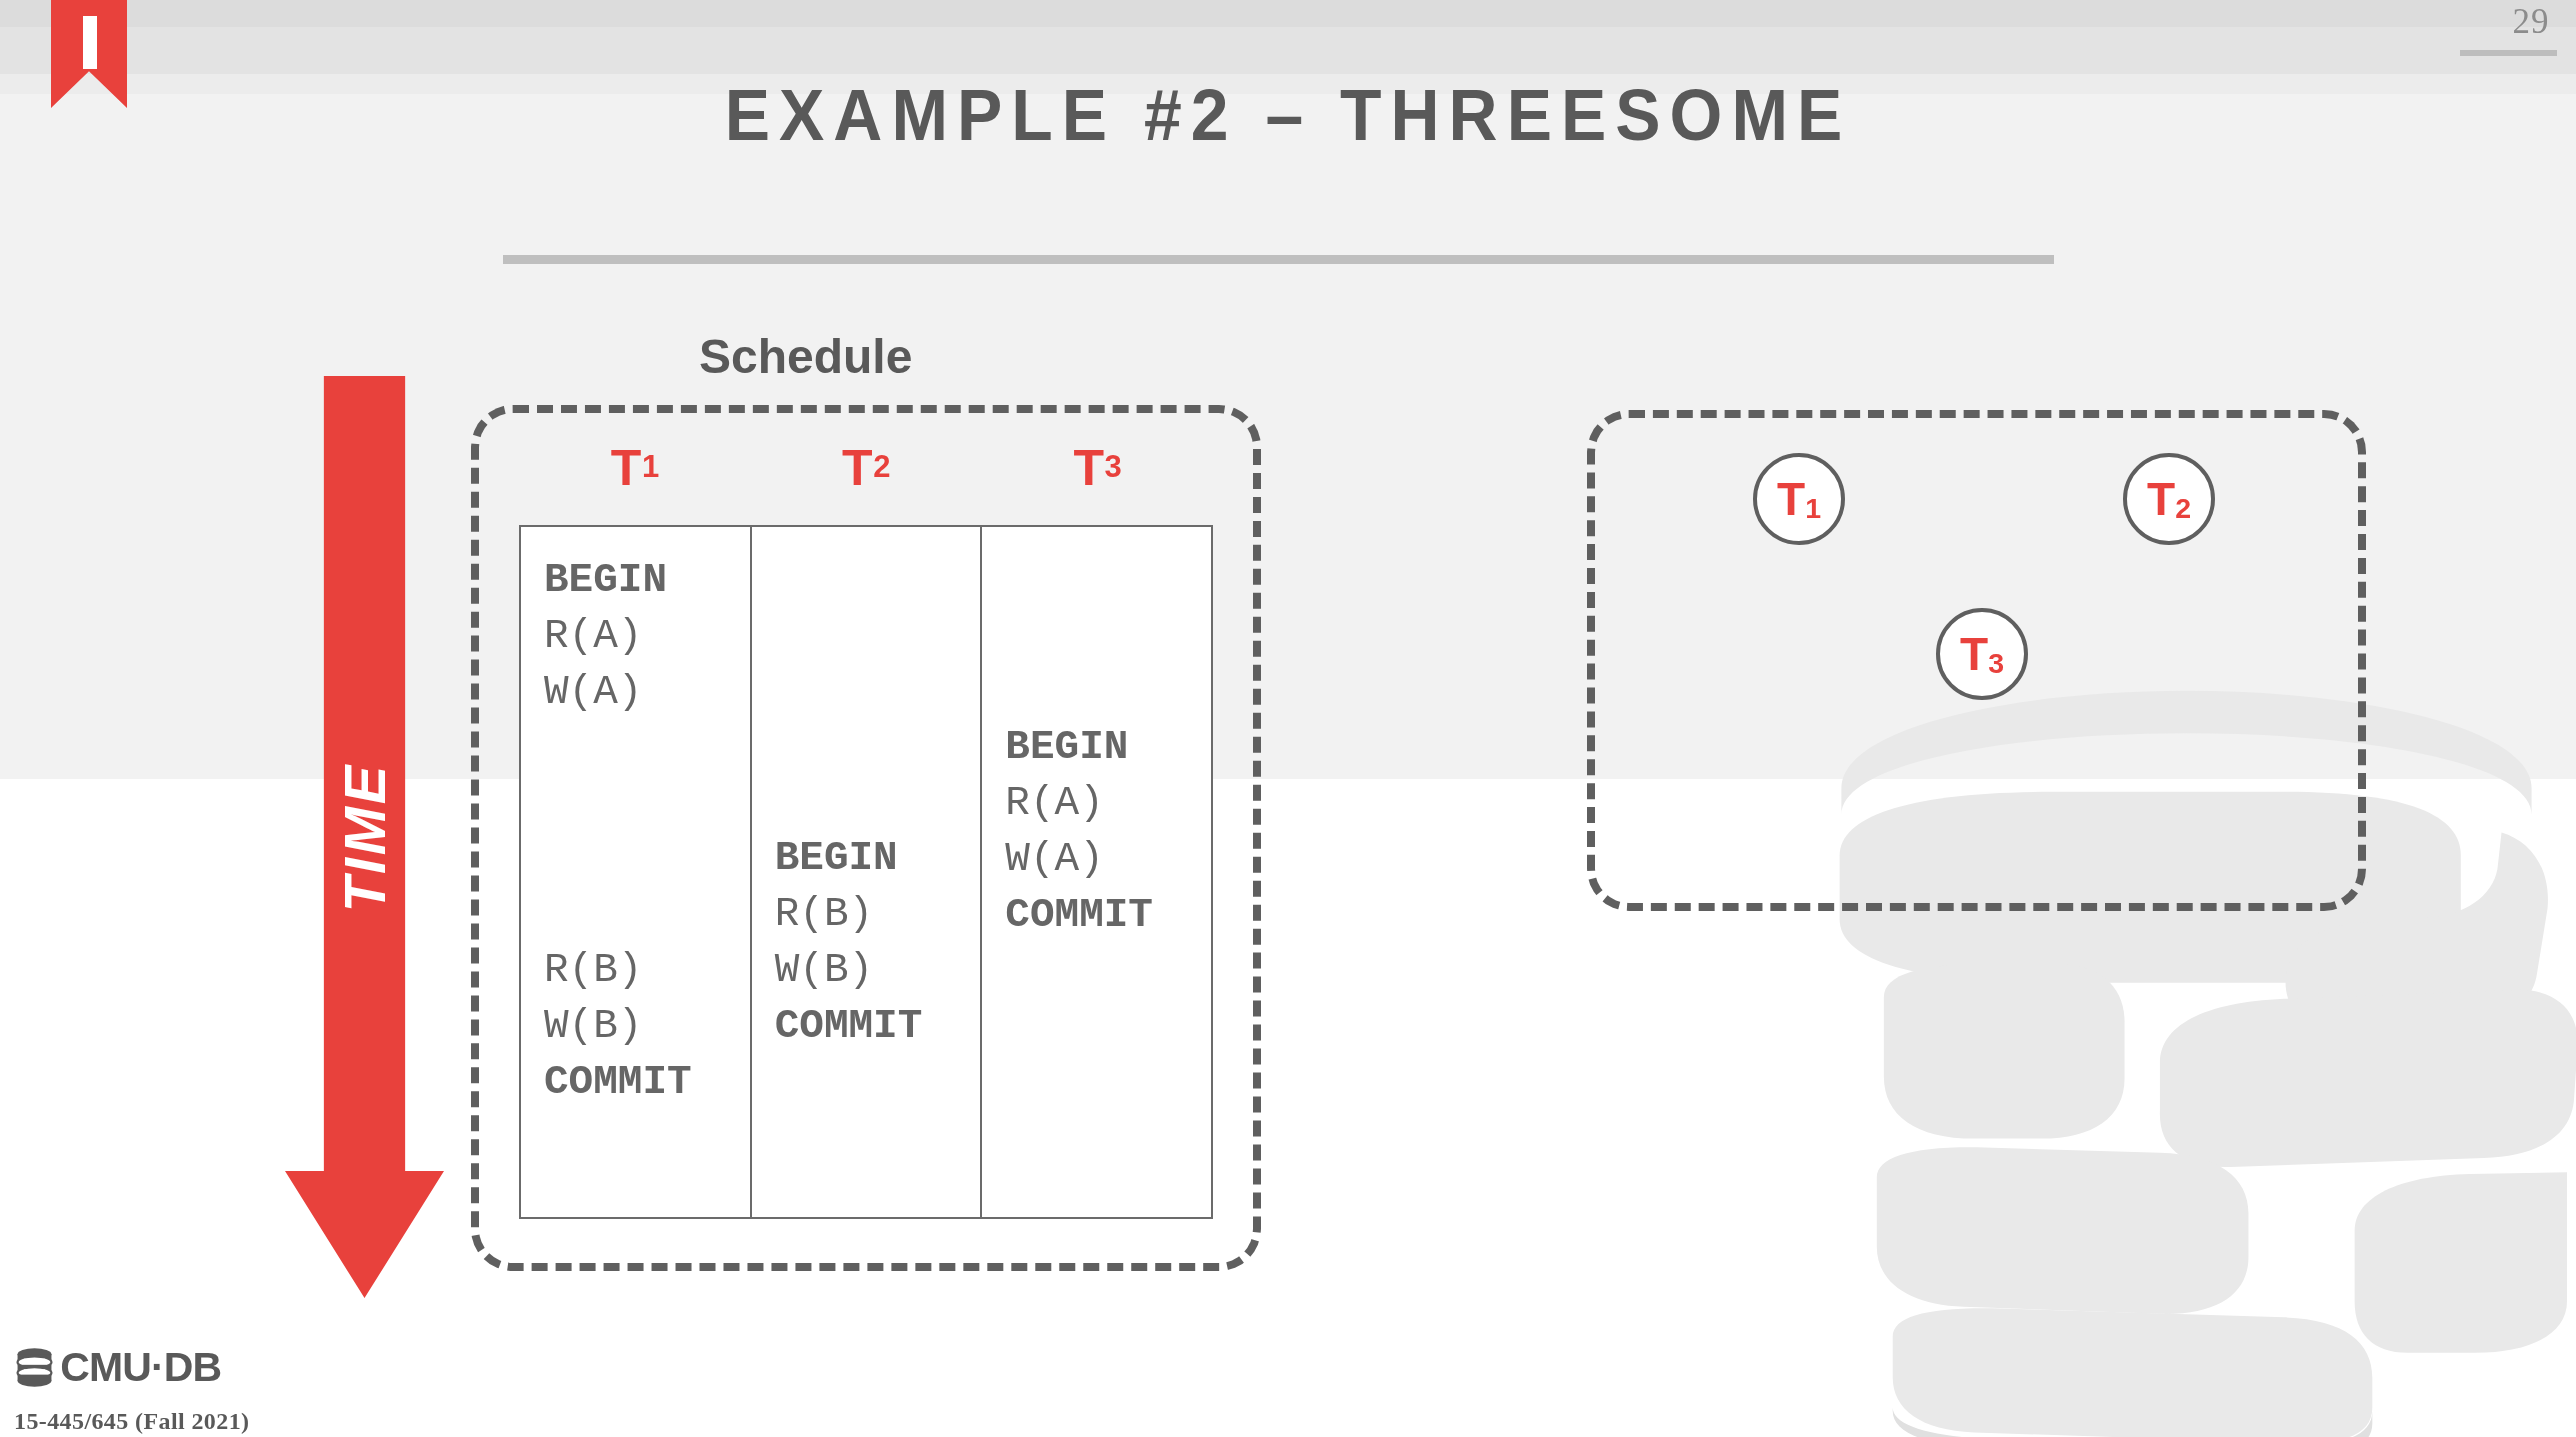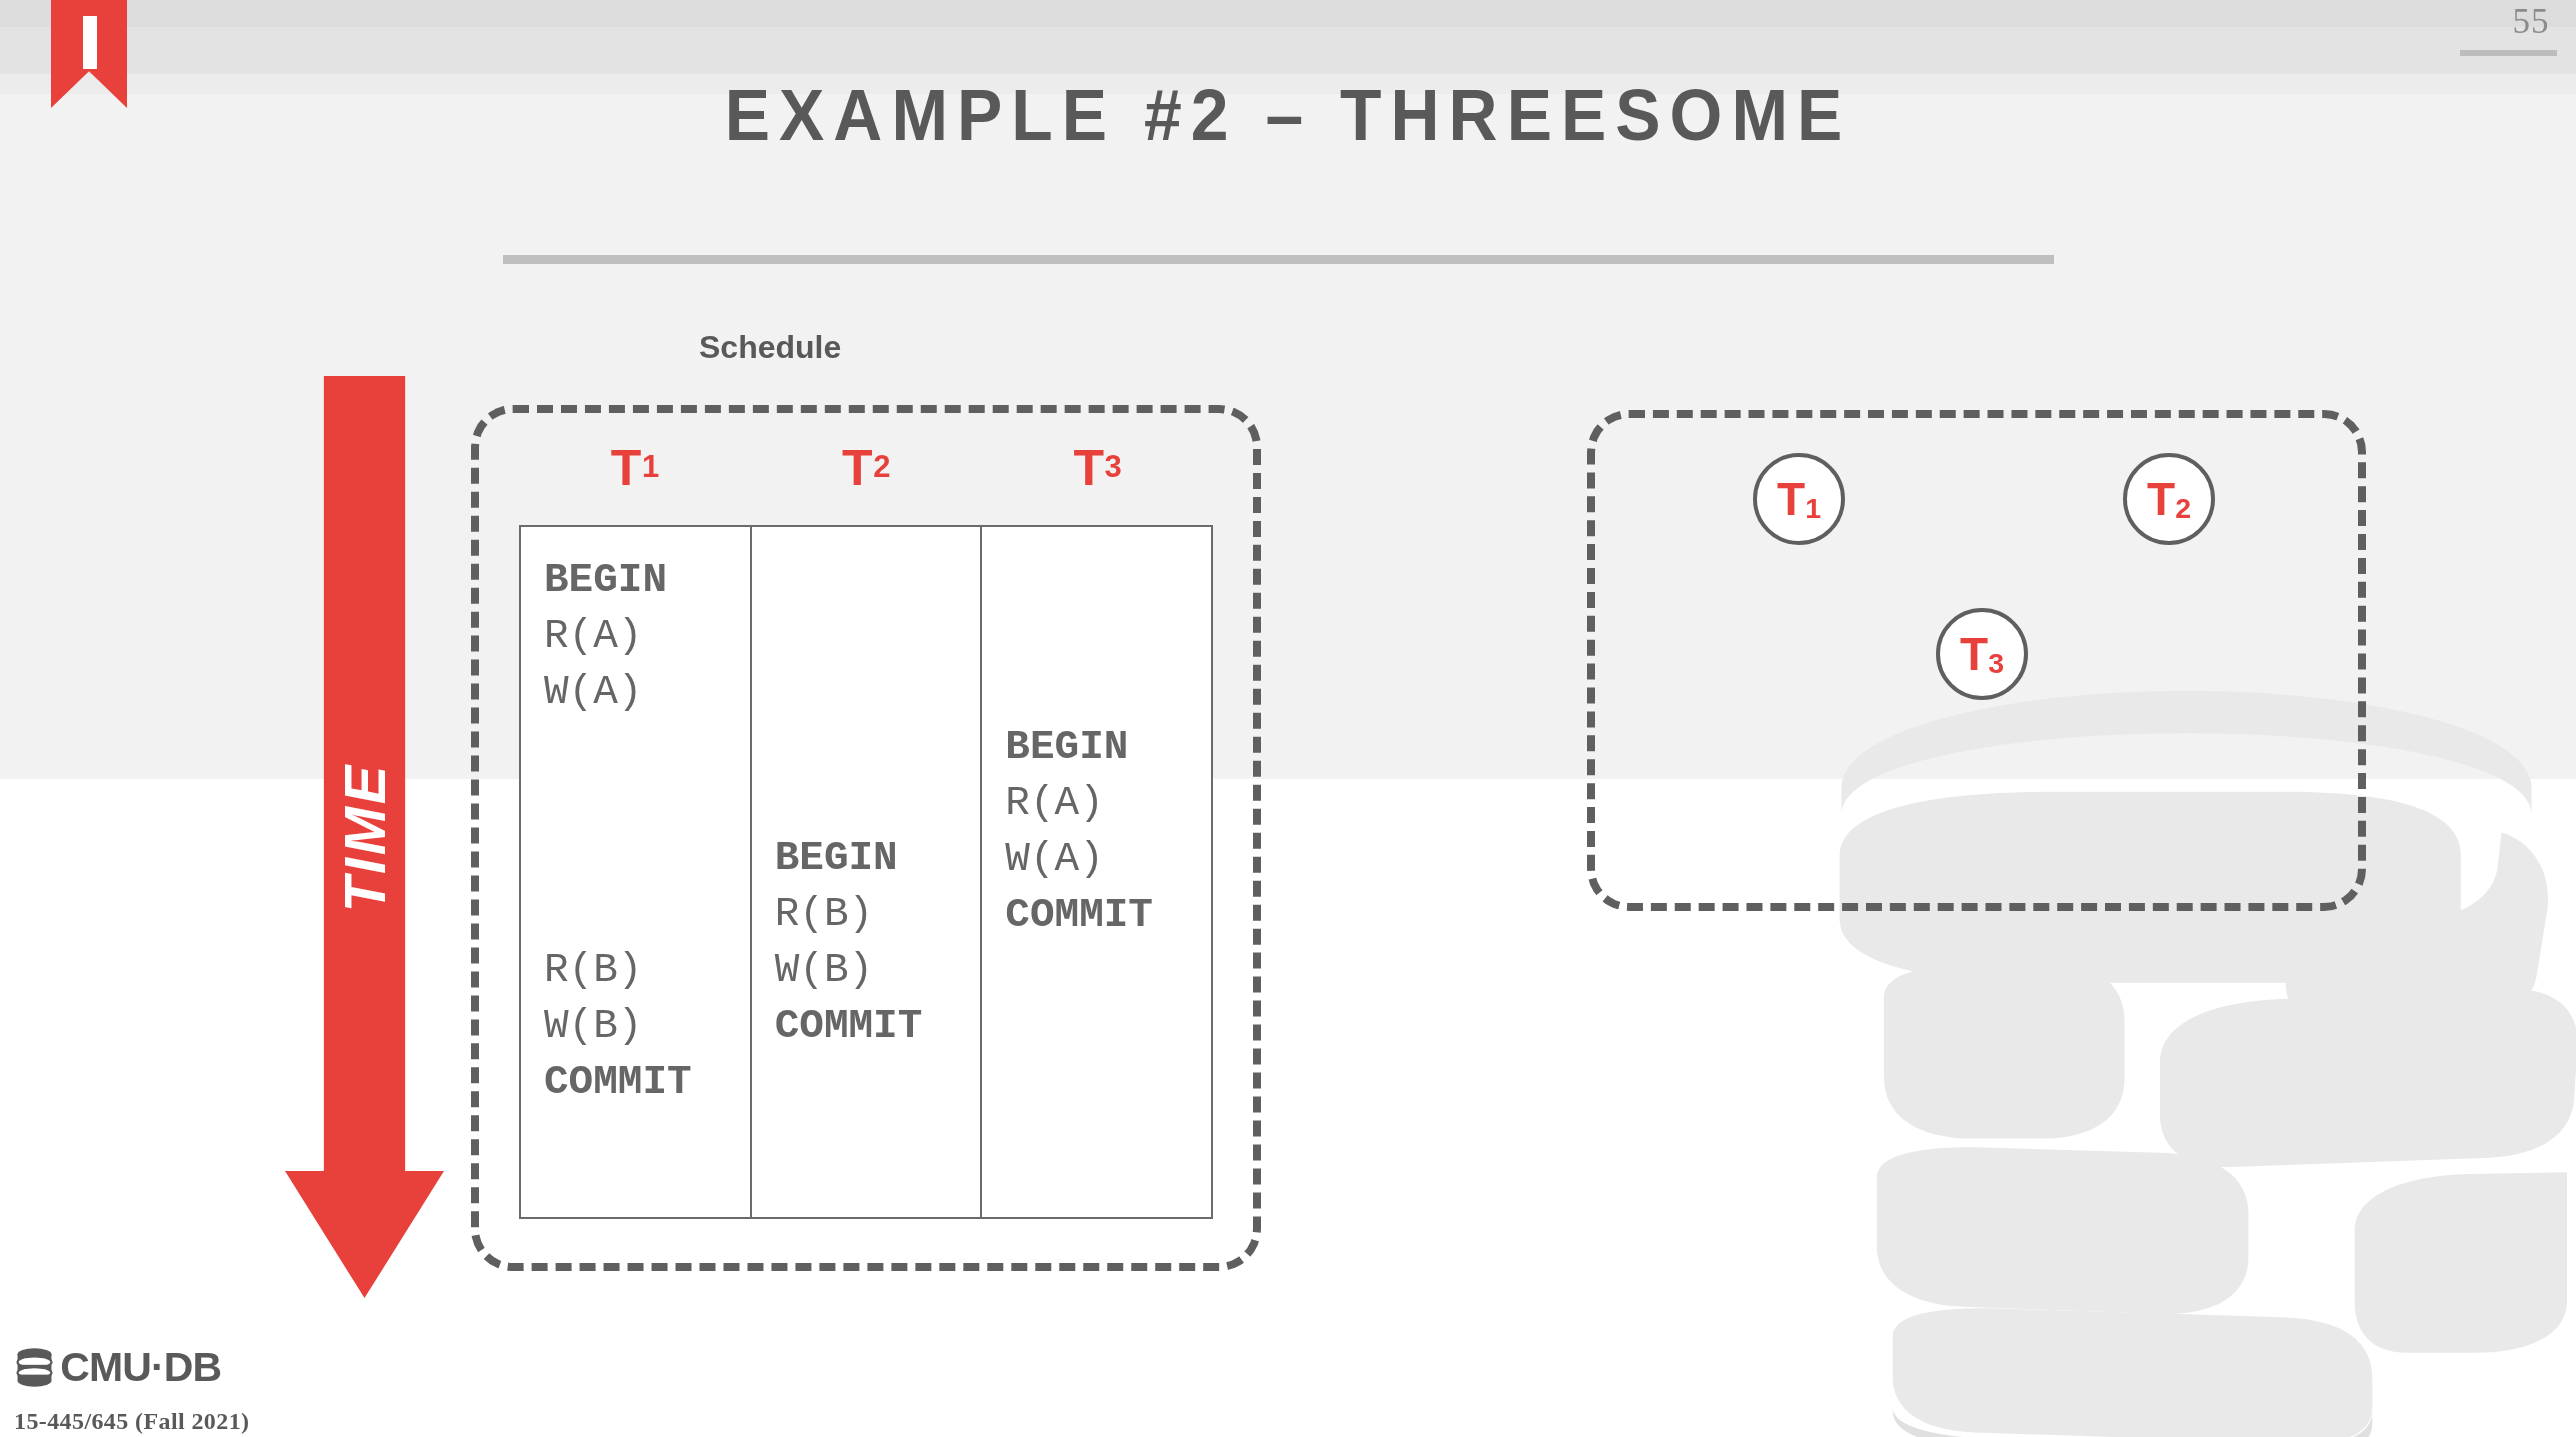--- a/index.html
+++ b/index.html
@@ -96,21 +96,21 @@
   .title-rule {
     position: absolute;
     left: 503px; top: 255px;
     width: 1551px; height: 8.9px;
     background: #bfbfbf;
   }
 
   
   .heading {
     position: absolute;
-    font-size: 32px;
+    font-size: 48px;
     font-weight: bold;
     color: #595959;
     white-space: nowrap;
   }
   .heading-schedule { left: 699px; top: 329px; }
   .heading-depgraph { left: 1685px; top: 329px; }
 
   
   .time-arrow {
     position: absolute;
@@ -282,21 +282,21 @@
                C628 720 660 746 660 786 L660 820 C660 850 630 862 570 860
                L210 848 C150 846 118 822 118 786 Z"></path>
     </g>
     <path d="M118 820 C118 840 160 854 240 856 L570 862 C630 864 660 850 660 824
              L660 838 C660 864 630 878 570 876 L210 864 C150 862 118 846 118 824 Z" fill="#e0e0e0"></path>
   </svg>
 
   <div class="ribbon"></div>
   <div class="ribbon-bar" title="I"></div>
 
-  <div class="page-number">55</div>
+  <div class="page-number">29</div>
   <div class="page-number-rule"></div>
 
   <div class="slide-title">EXAMPLE #2 – THREESOME</div>
   <div class="title-rule"></div>
 
   <div class="heading heading-schedule">Schedule</div>
 
   <svg class="time-arrow" viewBox="0 0 180 1044" xmlns="http://www.w3.org/2000/svg">
     <polygon points="44,0 136,0 136,900 180,900 90,1044 0,900 44,900" fill="#e8413c"></polygon>
   </svg>

